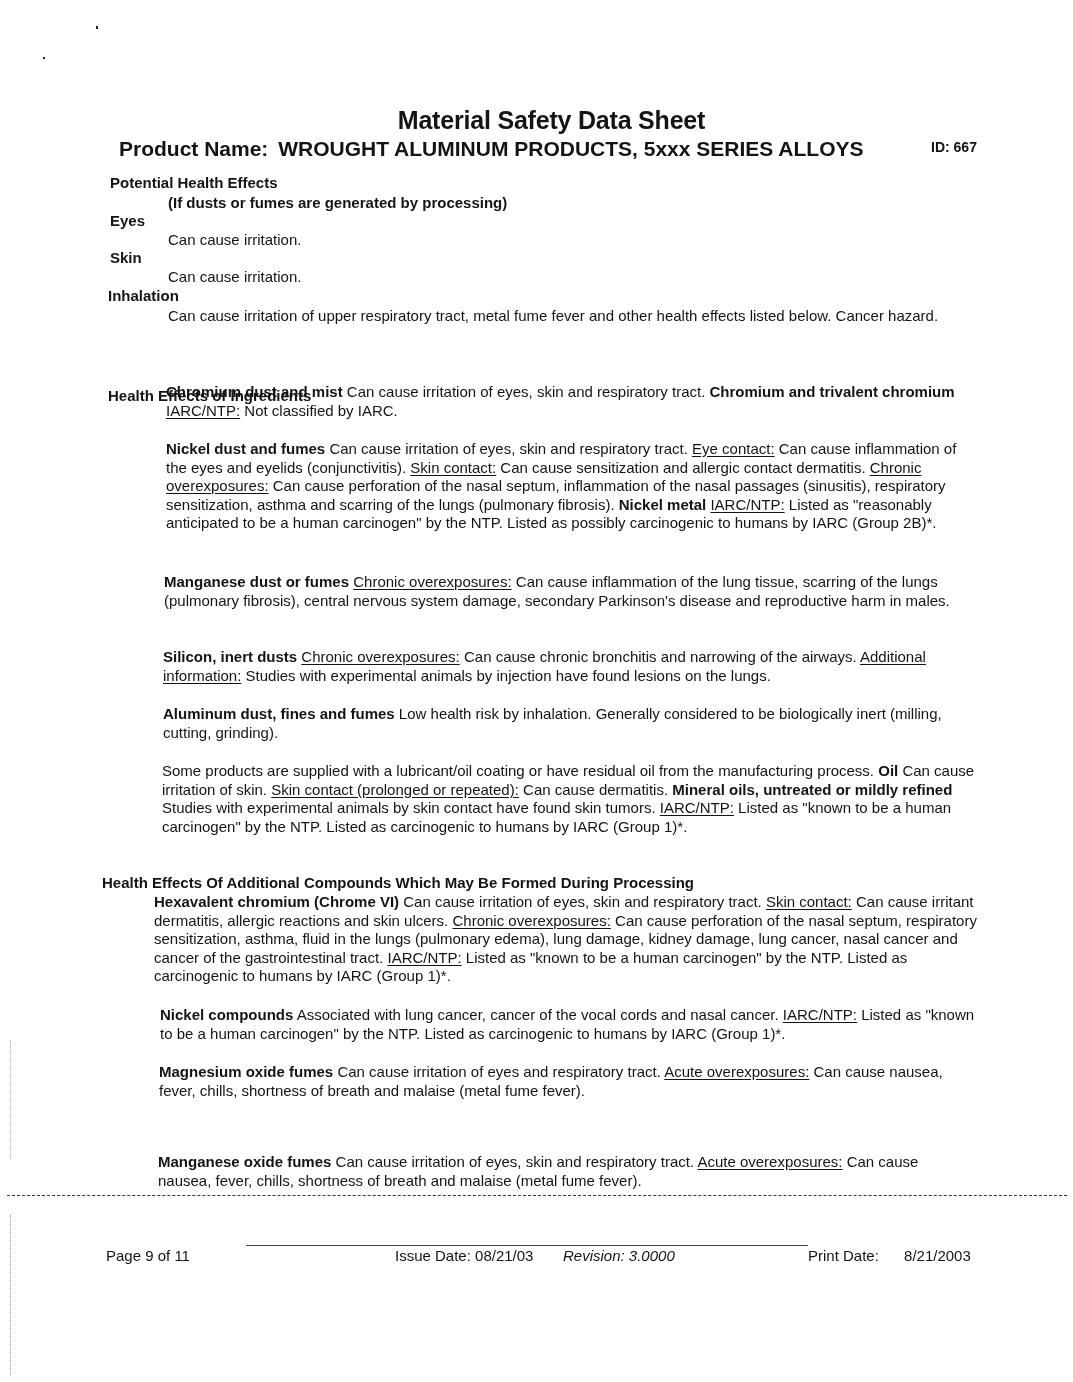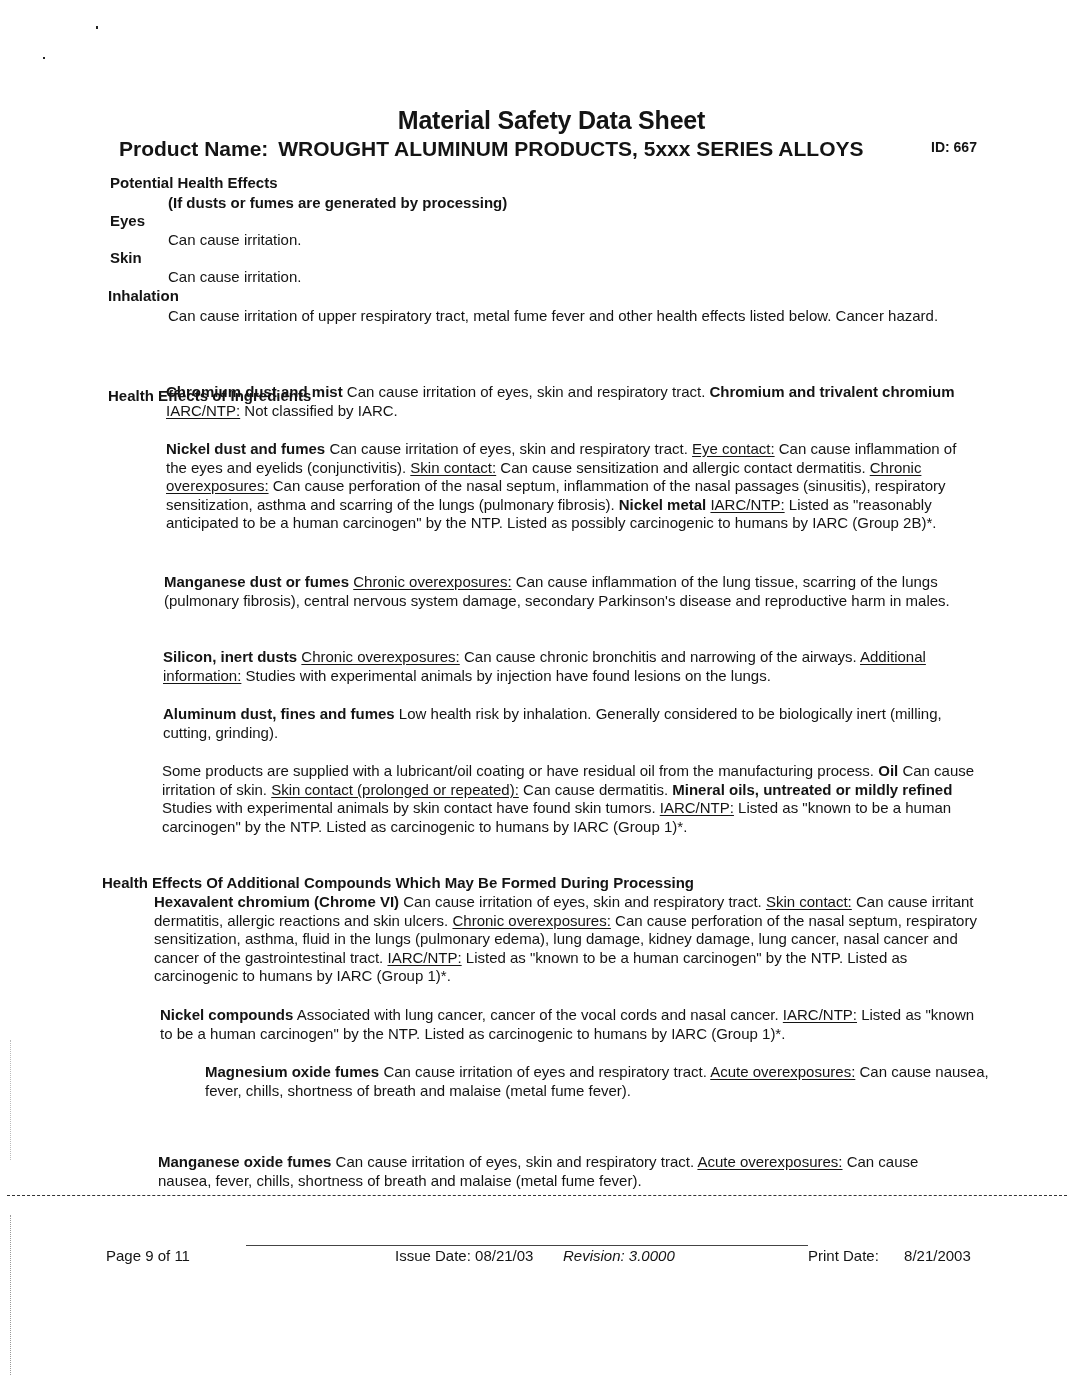--- a/index.html
+++ b/index.html
@@ -137,21 +137,21 @@
   <span>Listed as "known to be a human carcinogen" by the NTP. Listed as carcinogenic to humans by IARC (Group 1)*.</span>
 </div>
 
 <div class="abs para" style="left:160px;top:1006px;width:815px;">
   <span class="b">Nickel compounds</span>
   <span>Associated with lung cancer, cancer of the vocal cords and nasal cancer.</span>
   <span class="u">IARC/NTP:</span>
   <span>Listed as "known to be a human carcinogen" by the NTP. Listed as carcinogenic to humans by IARC (Group 1)*.</span>
 </div>
 
-<div class="abs para" style="left:159px;top:1063px;width:815px;margin-left:46px;">
+<div class="abs para" style="left:159px;top:1063px;width:815px;">
   <span class="b">Magnesium oxide fumes</span>
   <span>Can cause irritation of eyes and respiratory tract.</span>
   <span class="u">Acute overexposures:</span>
   <span>Can cause nausea, fever, chills, shortness of breath and malaise (metal fume fever).</span>
 </div>
 
 <div class="abs para" style="left:158px;top:1119px;width:800px;margin-top:34px;">
   <span class="b">Manganese oxide fumes</span>
   <span>Can cause irritation of eyes, skin and respiratory tract.</span>
   <span class="u">Acute overexposures:</span>

